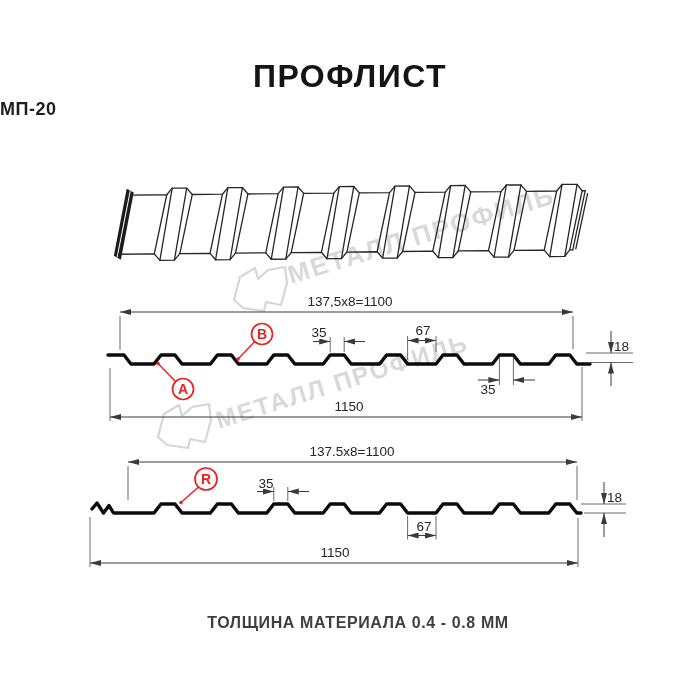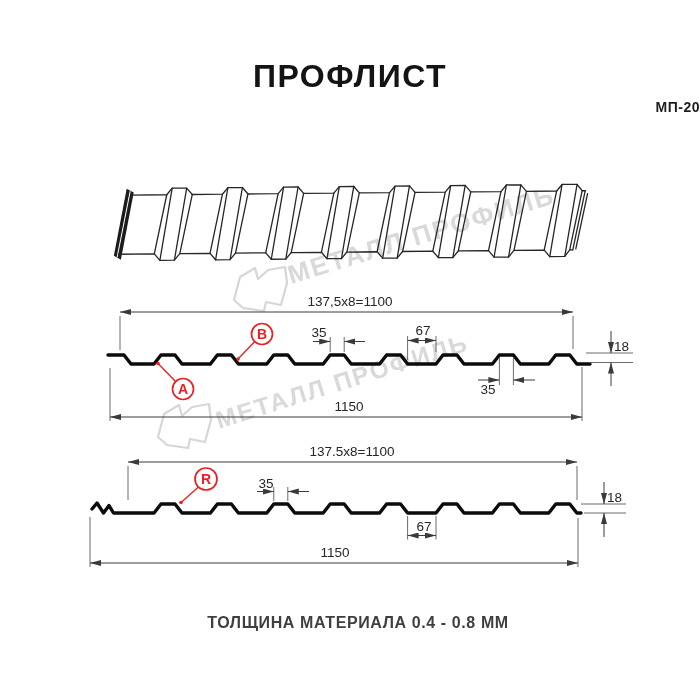--- a/index.html
+++ b/index.html
@@ -1,21 +1,21 @@
 <!DOCTYPE html>
 <html><head>
 <meta charset="utf-8">
 <style>
   html,body{margin:0;padding:0;background:#ffffff;}
   .page{position:relative;width:700px;height:700px;background:#ffffff;overflow:hidden;
         font-family:"Liberation Sans",sans-serif;}
   .title{position:absolute;top:58px;left:0;width:700px;text-align:center;
          font-size:32px;font-weight:800;letter-spacing:1.5px;color:#141414;}
-  .subtitle{position:absolute;top:99px;left:0;width:700px;text-align:right;
-         font-size:14px;font-weight:700;letter-spacing:.5px;color:#1d1d1d;}
+  .subtitle{position:absolute;top:99px;left:0;width:700px;text-align:left;
+         font-size:18px;font-weight:700;letter-spacing:.5px;color:#1d1d1d;}
   .footnote{position:absolute;top:614px;left:8px;width:700px;text-align:center;
          font-size:16px;font-weight:600;letter-spacing:.6px;color:#3f3f3f;}
   svg{position:absolute;top:0;left:0;}
   .ln{stroke:#3a3a3a;stroke-width:1;fill:none;}
   .ext{stroke:#5a5a5a;stroke-width:.9;fill:none;}
   .prof{stroke:#0b0b0b;stroke-width:3.4;fill:none;stroke-linejoin:round;stroke-linecap:round;}
   .sheet{stroke:#262626;stroke-width:1.3;fill:none;stroke-linejoin:round;stroke-linecap:round;}
   .dimtxt{font:13.5px "Liberation Sans",sans-serif;fill:#262626;}
   .redln{stroke:#ec2020;stroke-width:1.4;fill:none;}
   .redcirc{stroke:#ec2020;stroke-width:1.7;fill:none;}

